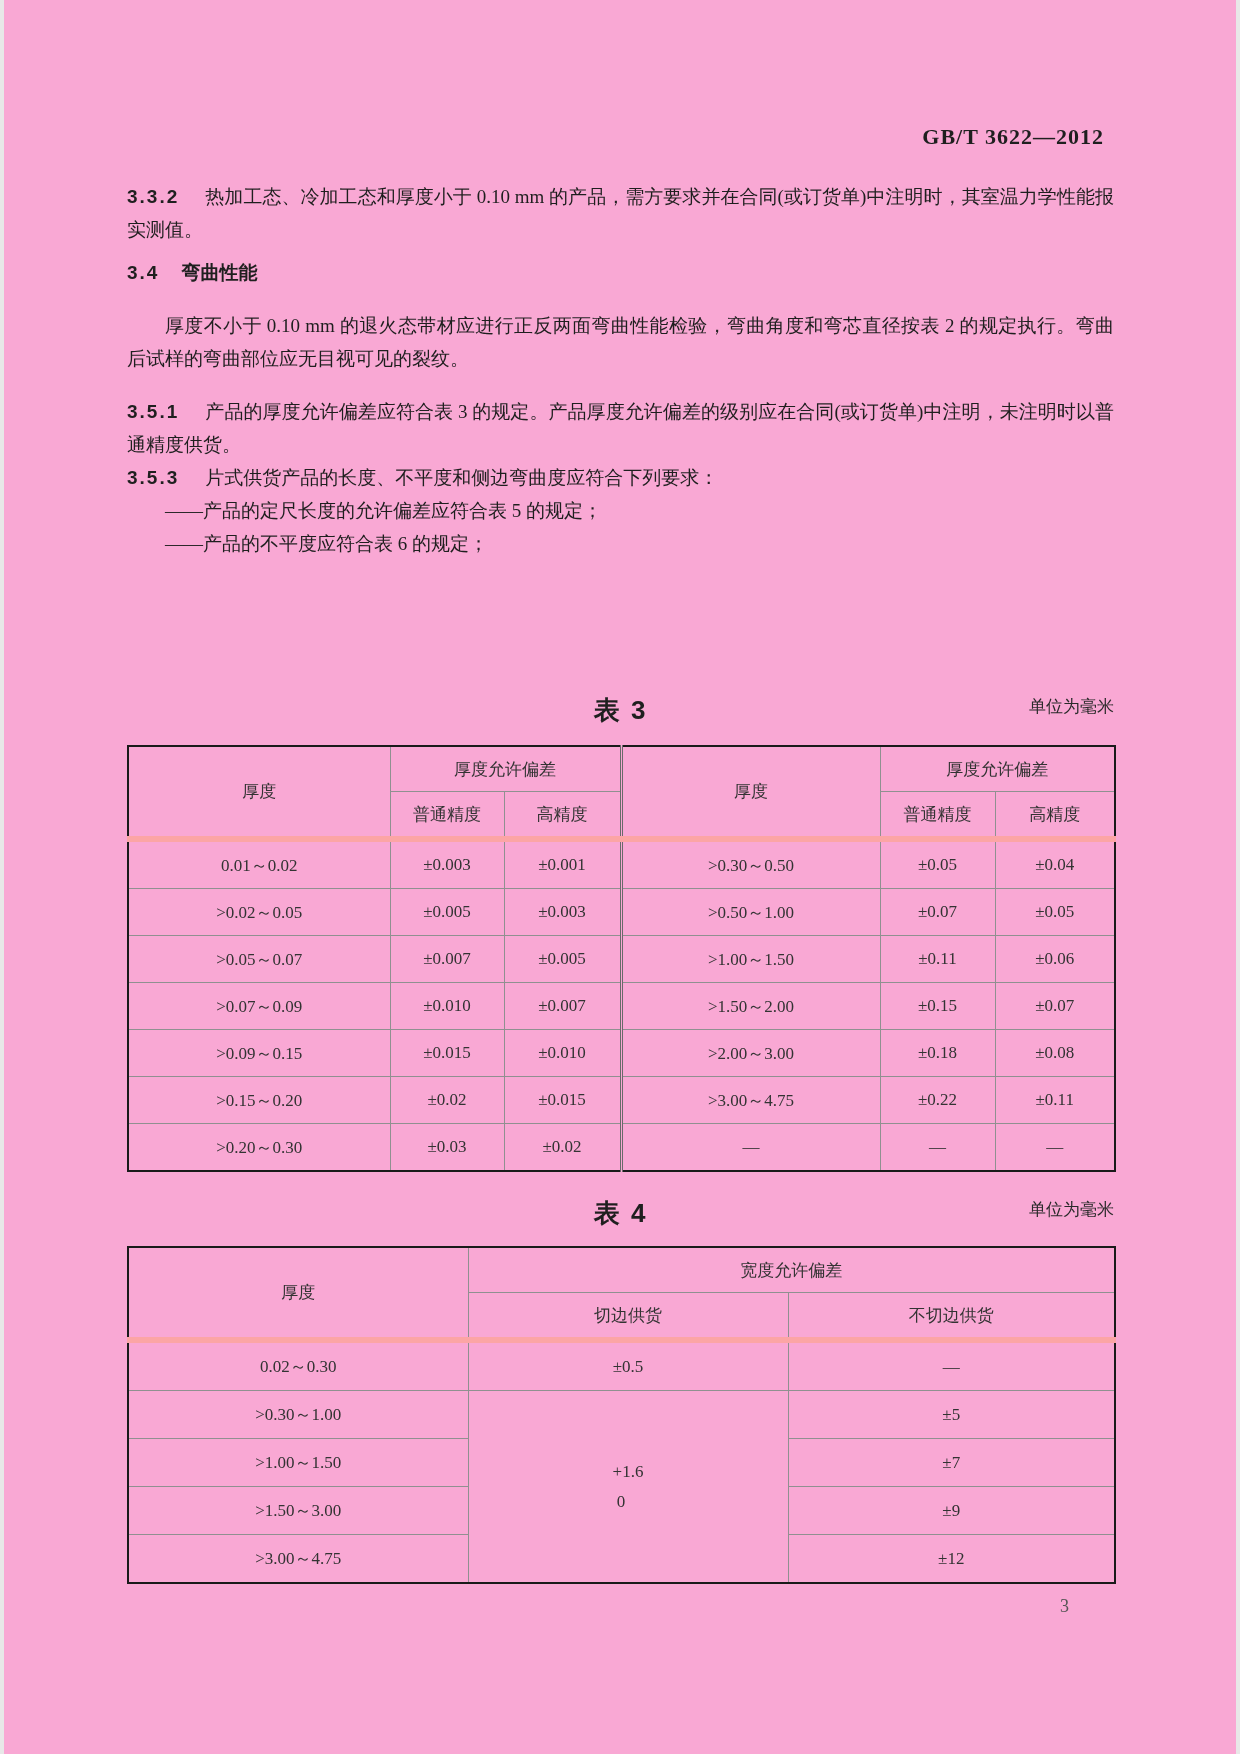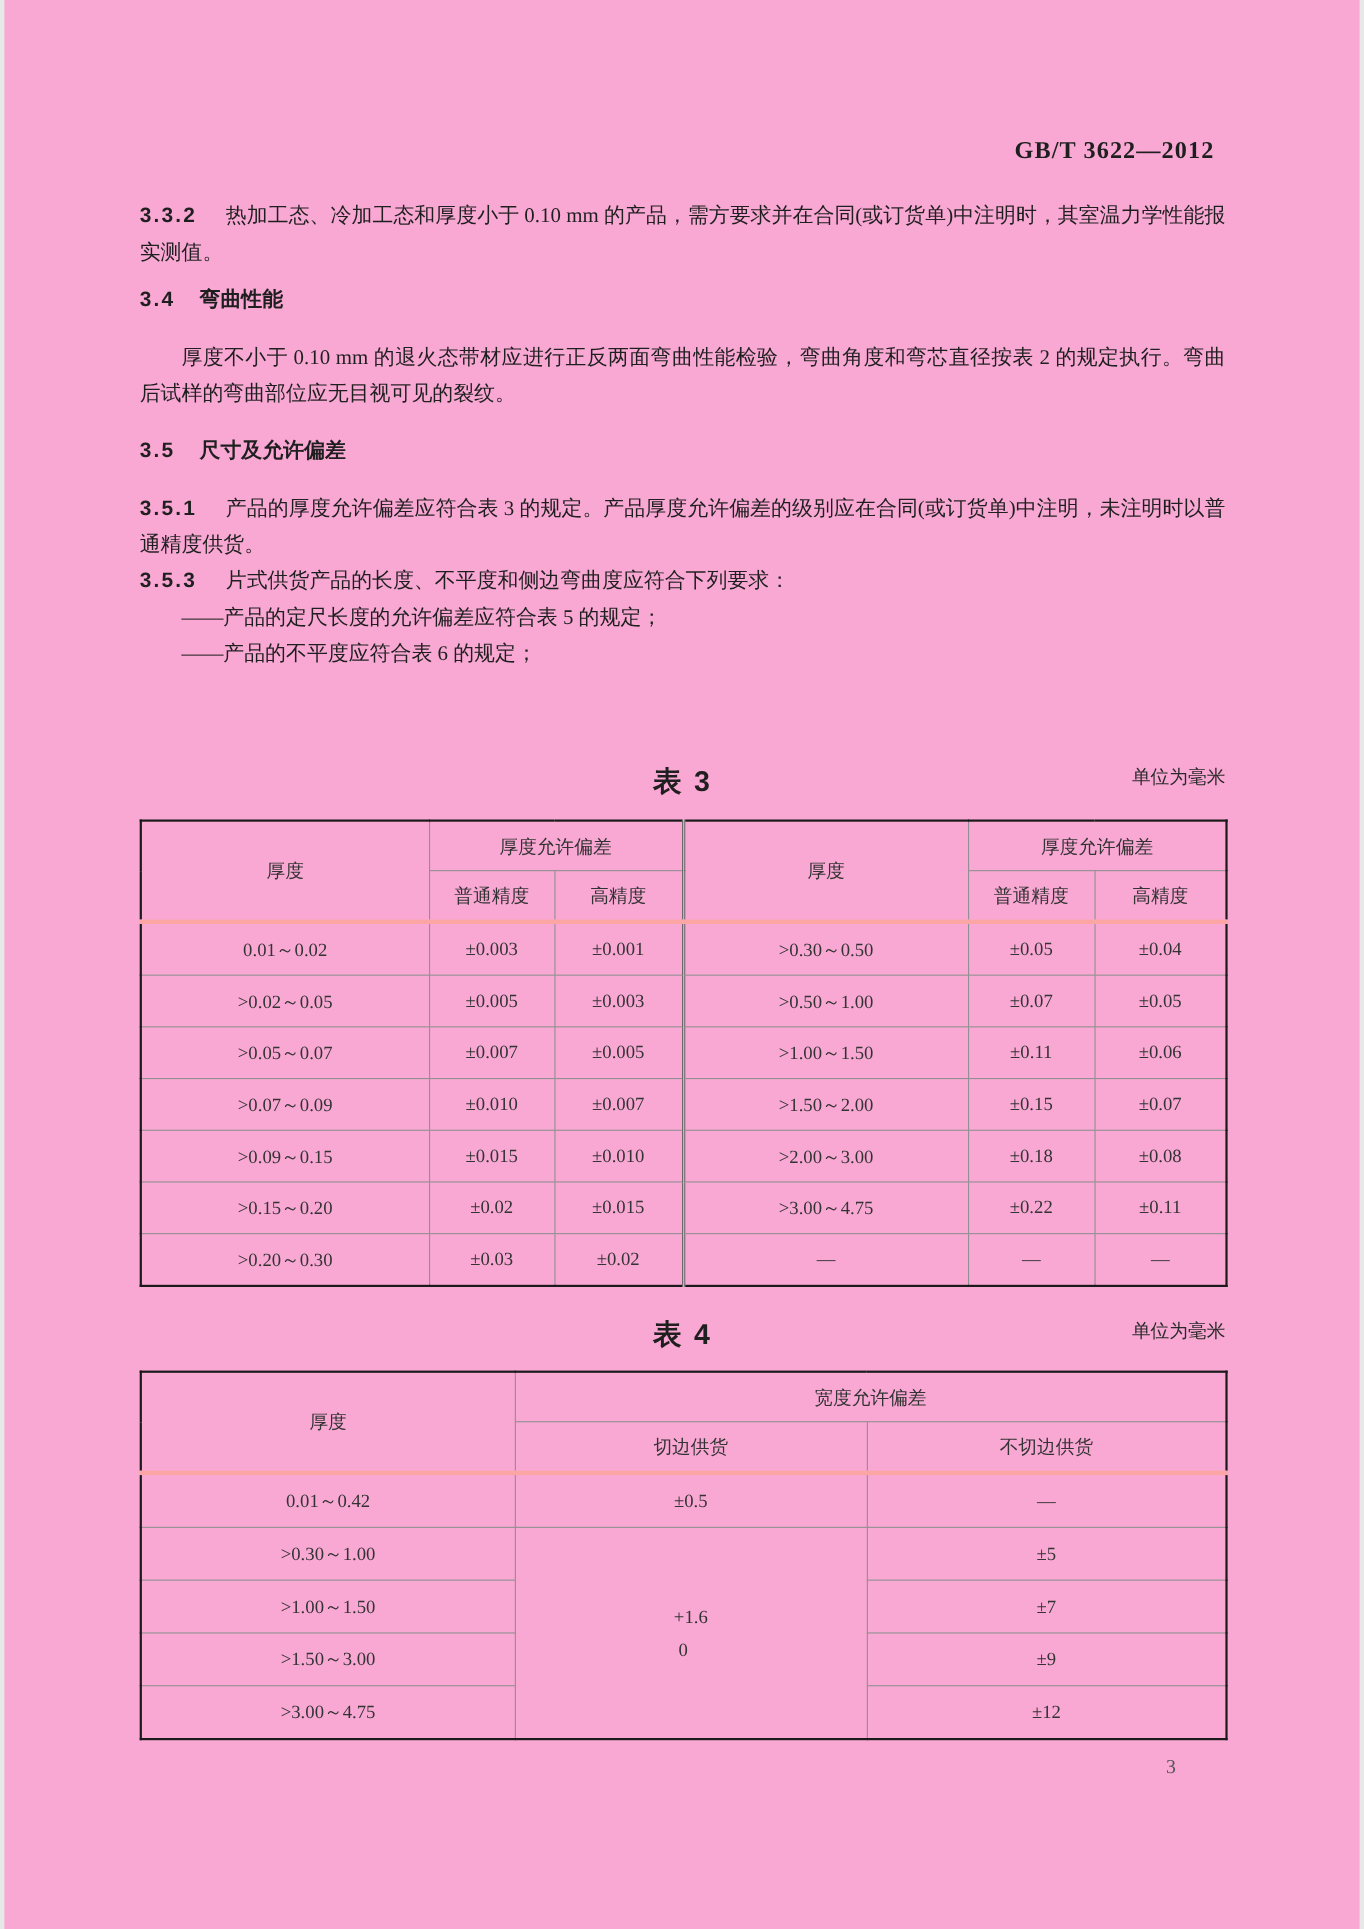--- a/index.html
+++ b/index.html
@@ -58,21 +58,21 @@
   table.std td{
     border:1px solid #909090;
     text-align:center;vertical-align:middle;
     padding:0 4px;
   }
   table.std thead td{height:44px;}
   table.t3{top:745px;}
   table.t3 tbody td{height:46px;}
   table.t4{top:1246px;}
   table.t4 tbody td{height:47px;}
-  table.std tbody tr:first-child td{border-top:4px solid #fca5a5;}
+  table.std tbody tr:first-child td{border-top:6px solid #fca5a5;}
   td.dbl{border-left:3px double #6a6a6a !important;}
   .merged-tol div{line-height:30px;}
   .merged-tol .zero{padding-right:14px;}
   .page-number{
     position:absolute;top:1596px;left:1056px;
     font-size:18px;color:#555;
   }
 </style>
 </head>
 <body>
@@ -85,23 +85,20 @@
     <p class="clause">
       <span class="num">3.3.2</span><span>热加工态、冷加工态和厚度小于 0.10 mm 的产品，需方要求并在合同(或订货单)中注明时，其室温力学性能报实测值。</span>
     </p>
 
     <h3 class="heading mt26">
       <span class="num">3.4</span><span>弯曲性能</span>
     </h3>
 
     <p class="indent mt20">厚度不小于 0.10 mm 的退火态带材应进行正反两面弯曲性能检验，弯曲角度和弯芯直径按表 2 的规定执行。弯曲后试样的弯曲部位应无目视可见的裂纹。</p>
 
-    <h3 class="heading mt18">
-      <span class="num">3.5</span><span>尺寸及允许偏差</span>
-    </h3>
 
     <p class="clause mt20">
       <span class="num">3.5.1</span><span>产品的厚度允许偏差应符合表 3 的规定。产品厚度允许偏差的级别应在合同(或订货单)中注明，未注明时以普通精度供货。</span>
     </p>
 
 
     <p class="clause">
       <span class="num">3.5.3</span><span>片式供货产品的长度、不平度和侧边弯曲度应符合下列要求：</span>
     </p>
 
@@ -213,21 +210,21 @@
         <td rowspan="2">厚度</td>
         <td colspan="2">宽度允许偏差</td>
       </tr>
       <tr>
         <td>切边供货</td>
         <td>不切边供货</td>
       </tr>
     </thead>
     <tbody>
       <tr>
-        <td>0.01～0.42</td>
+        <td>0.02～0.30</td>
         <td>±0.5</td>
         <td>—</td>
       </tr>
       <tr>
         <td>&gt;0.30～1.00</td>
         <td rowspan="4" class="merged-tol">
           <div>+1.6</div>
           <div class="zero">0</div>
         </td>
         <td>±5</td>

